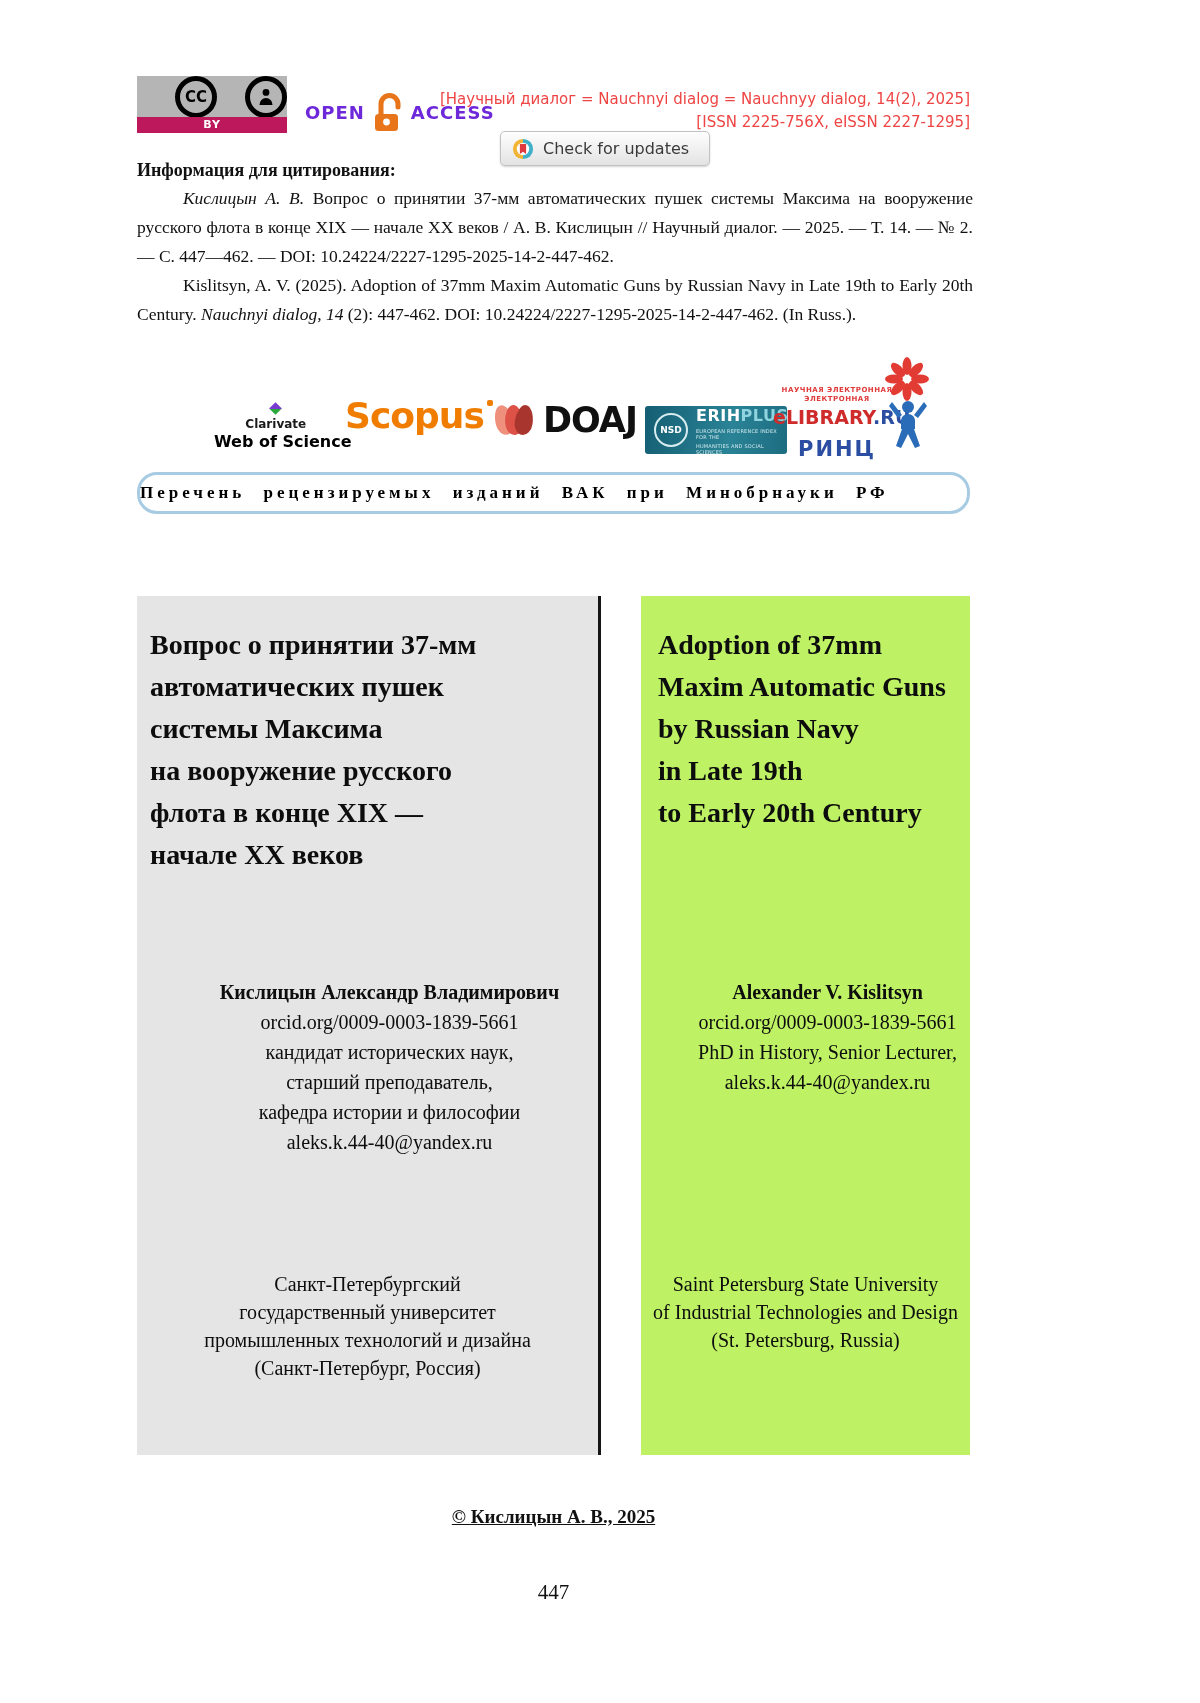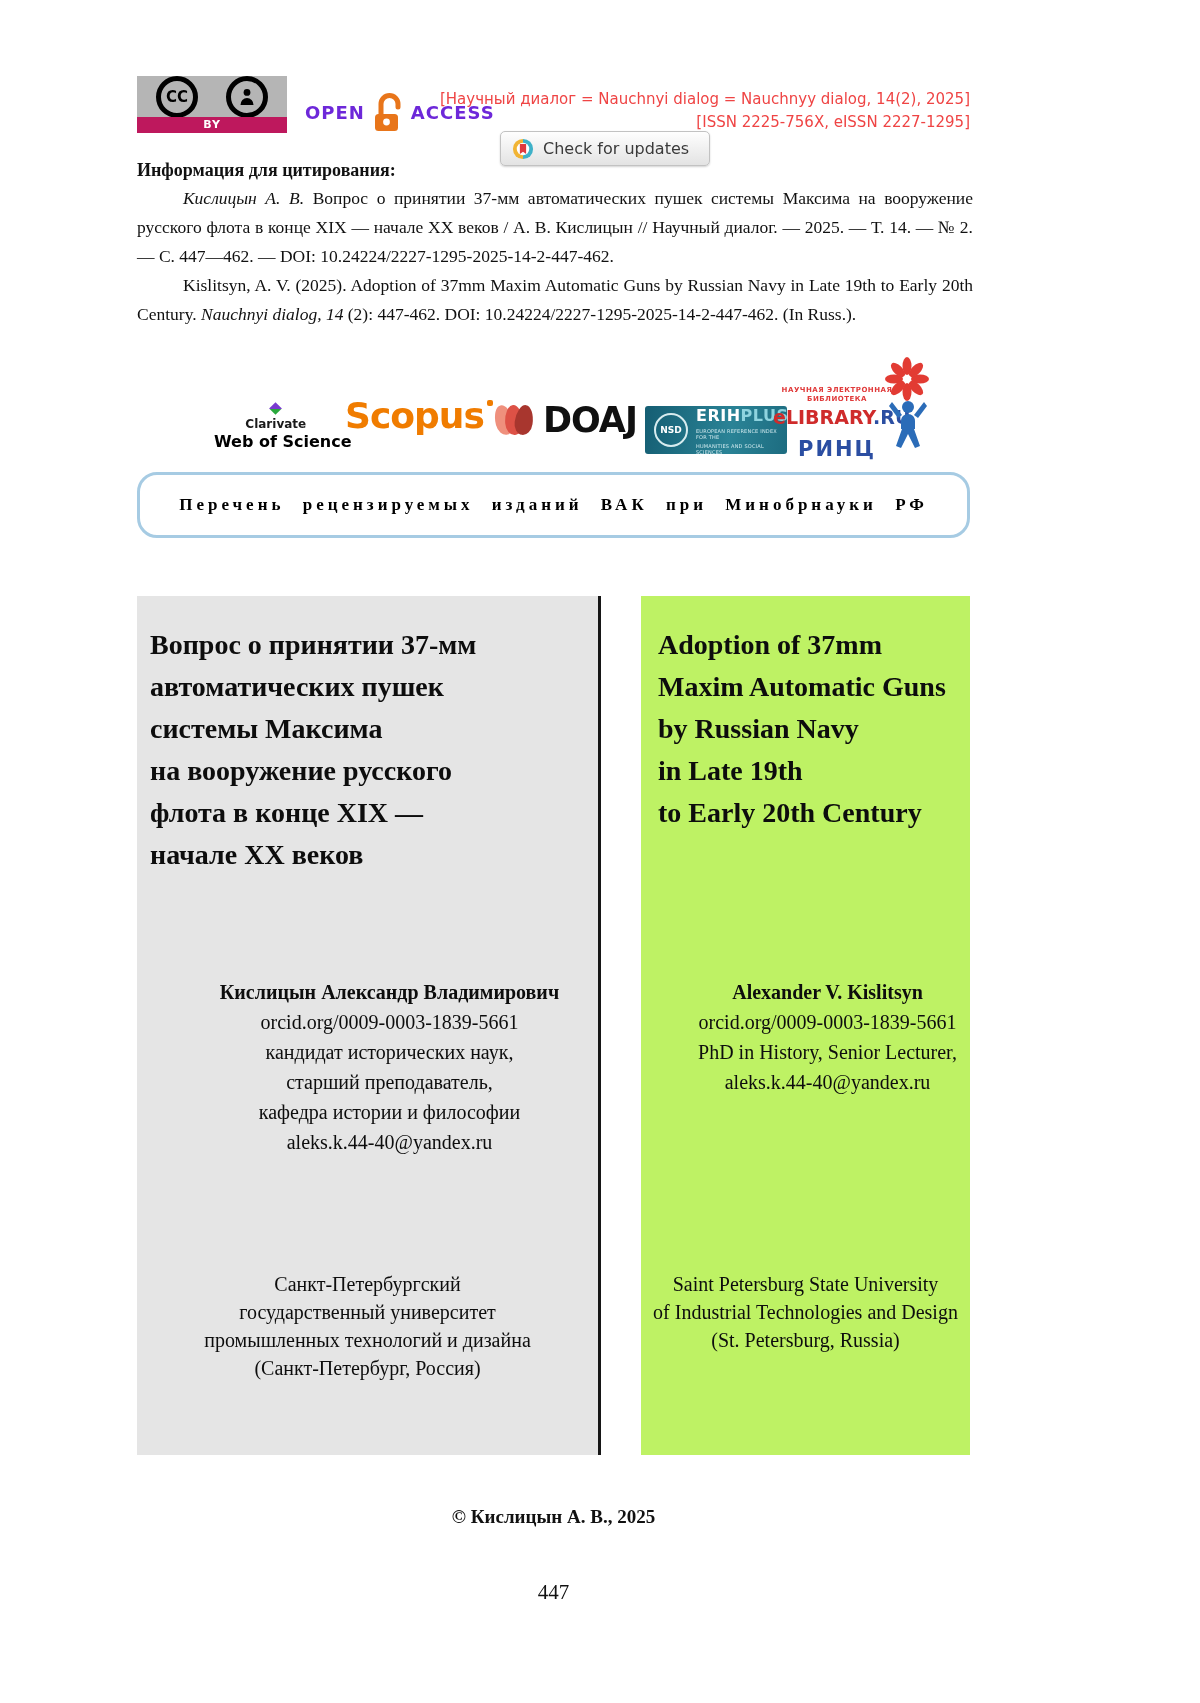--- a/index.html
+++ b/index.html
@@ -1,21 +1,21 @@
 <!DOCTYPE html>
 <html><head>
 <meta charset="utf-8">
 <style>
   html,body{margin:0;padding:0;background:#ffffff;}
   .page{position:relative;width:1200px;height:1703px;background:#ffffff;overflow:hidden;
         font-family:"Liberation Serif",serif;color:#111;}
 
   
   .cc-badge{position:absolute;left:137px;top:76px;width:150px;height:57px;background:#b5b5b5;}
-  .cc-row{height:41px;display:flex;align-items:center;justify-content:center;gap:28px;}
+  .cc-row{height:41px;display:flex;align-items:center;justify-content:flex-end;gap:28px;}
   .cc-circle{width:32px;height:32px;border:5px solid #000;border-radius:50%;
              display:flex;align-items:center;justify-content:center;
              font:bold 15px "DejaVu Sans",sans-serif;color:#000;}
   .cc-by{position:absolute;left:0;right:0;bottom:0;height:16px;background:#be185d;color:#fff;
          text-align:center;font:bold 11px/16px "DejaVu Sans",sans-serif;letter-spacing:1px;}
 
   .oa-logo{position:absolute;left:305px;top:90px;display:flex;align-items:center;gap:7px;}
   .oa-word{font:bold 18px "DejaVu Sans",sans-serif;color:#6d28d9;letter-spacing:1px;}
 
   .hdr-right{position:absolute;right:230px;top:88px;text-align:right;
@@ -61,42 +61,42 @@
   .elib{position:absolute;left:773px;top:386px;width:128px;text-align:center;
         font-family:"DejaVu Sans",sans-serif;}
   .elib-cap{font:bold 7px/9px "DejaVu Sans",sans-serif;color:#e03a3a;letter-spacing:.5px;}
   .elib-name{font:bold 19px/23px "DejaVu Sans",sans-serif;color:#cf2b2b;margin-top:2px;}
   .elib-name .ru{color:#2b4ea2;}
   .rinc{font:bold 21px/24px "DejaVu Sans",sans-serif;color:#2b4ea2;letter-spacing:2px;margin-top:8px;}
   .flower{position:absolute;left:884px;top:356px;}
   .rinc-person{position:absolute;left:888px;top:400px;}
 
   
-  .vak{position:absolute;left:137px;top:472px;width:833px;height:66px;box-sizing:border-box;
-       border:3px solid #a6cbe3;border-radius:20px;display:flex;align-items:center;justify-content:center;
+  .vak{position:absolute;left:137px;top:472px;width:833px;height:42px;box-sizing:border-box;
+       border:3px solid #a6cbe3;border-radius:20px;display:flex;align-items:center;justify-content:flex-start;
        font:bold 17px "Liberation Serif",serif;letter-spacing:4px;word-spacing:10px;color:#000;}
 
   
   .panels{position:absolute;left:137px;top:596px;width:833px;height:859px;display:flex;}
   .panel{position:relative;height:100%;}
   .panel-left{width:461px;background:#e5e5e5;}
   .divider{width:3px;background:#161616;}
   .panel-right{flex:1;background:#bef264;margin-left:40px;}
   .panel-title{position:absolute;top:28px;font:bold 28px/42px "Liberation Serif",serif;color:#0d0d0d;}
   .panel-left .panel-title{left:13px;}
   .panel-right .panel-title{left:17px;}
   .author-block{position:absolute;left:0;right:0;top:381px;text-align:center;
                 font:20px/30px "Liberation Serif",serif;color:#0d0d0d;padding-left:44px;}
   .author-name{font-weight:bold;}
   .affil-block{position:absolute;left:0;right:0;top:674px;text-align:center;
                font:20px/28px "Liberation Serif",serif;color:#0d0d0d;}
 
   
   .copyright{position:absolute;left:137px;width:833px;top:1506px;text-align:center;
-             font:bold 19px "Liberation Serif",serif;}
+             font:bold 19px "Liberation Serif",serif;text-decoration:underline;}
   .pageno{position:absolute;left:137px;width:833px;top:1580px;text-align:center;
           font:21px "Liberation Serif",serif;}
 </style>
 </head>
 <body>
 
 <div class="page">
 
   <div class="cc-badge">
     <div class="cc-row">
@@ -167,21 +167,21 @@
     <span class="nsd-circle">NSD</span>
     <span class="erih-txt">
       <span class="erih-title"><span>ERIH</span><span class="plus">PLUS</span></span>
       <span class="erih-sub">EUROPEAN REFERENCE INDEX FOR THE</span>
       <span class="erih-sub">HUMANITIES AND SOCIAL SCIENCES</span>
     </span>
   </div>
 
   <div class="elib">
     <div class="elib-cap">НАУЧНАЯ ЭЛЕКТРОННАЯ</div>
-    <div class="elib-cap">БИБЛИОТЕКА</div>
+    <div class="elib-cap">ЭЛЕКТРОННАЯ</div>
     <div class="elib-name"><span>eLIBRARY</span><span class="ru">.RU</span></div>
     <div class="rinc">РИНЦ</div>
   </div>
 
   <svg class="flower" width="46" height="46" viewBox="0 0 46 46">
     <g fill="#e23b33">
       <ellipse cx="23" cy="10" rx="4.5" ry="9"></ellipse>
       <ellipse cx="23" cy="36" rx="4.5" ry="9"></ellipse>
       <ellipse cx="10" cy="23" rx="9" ry="4.5"></ellipse>
       <ellipse cx="36" cy="23" rx="9" ry="4.5"></ellipse>

